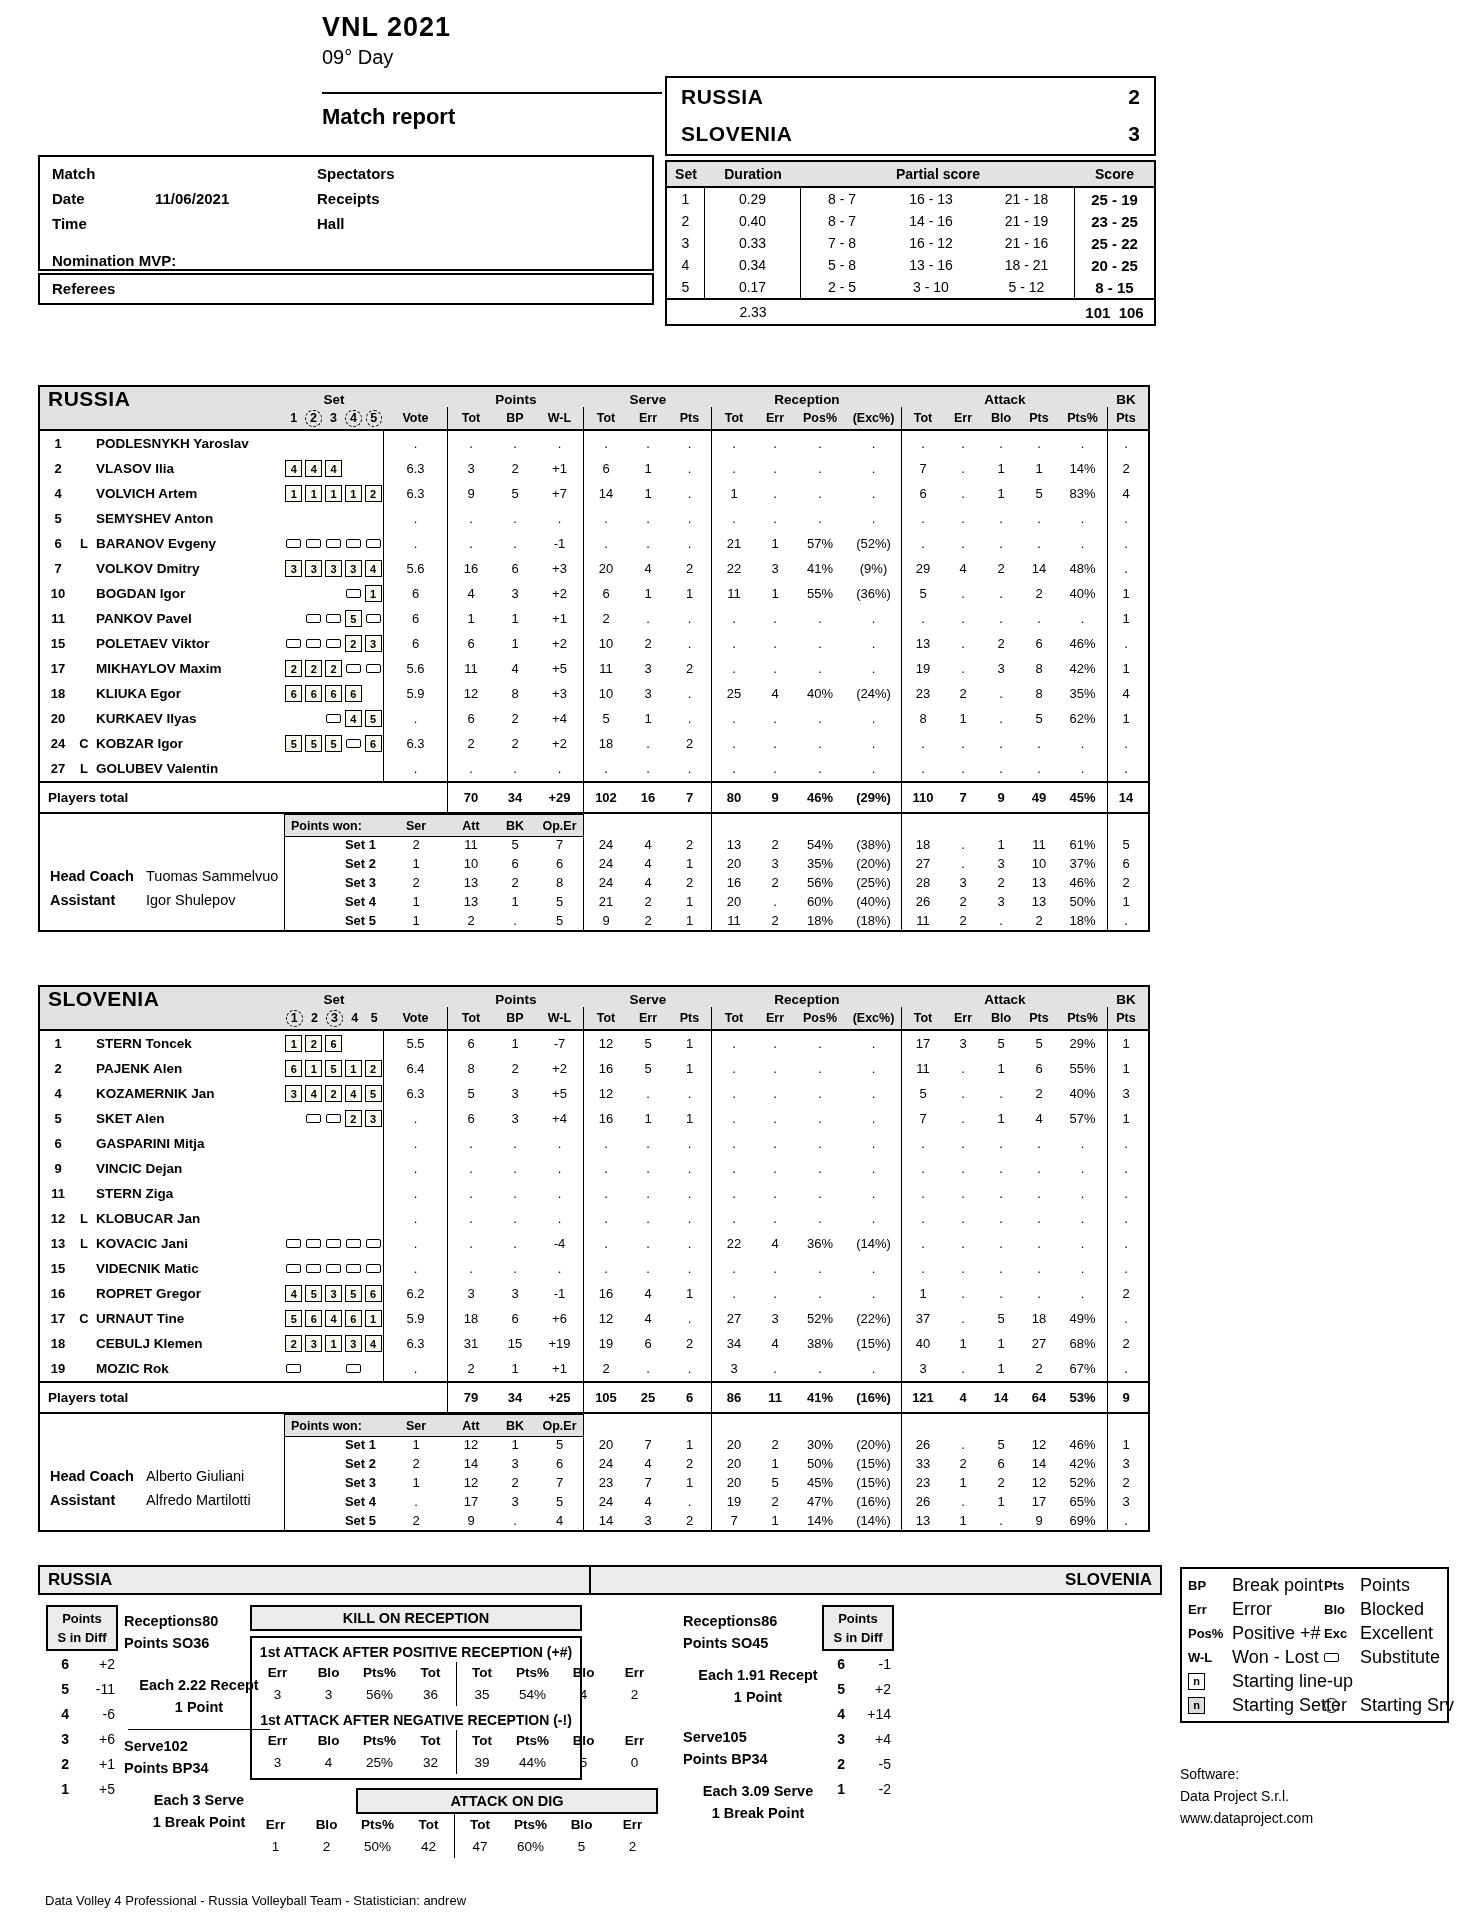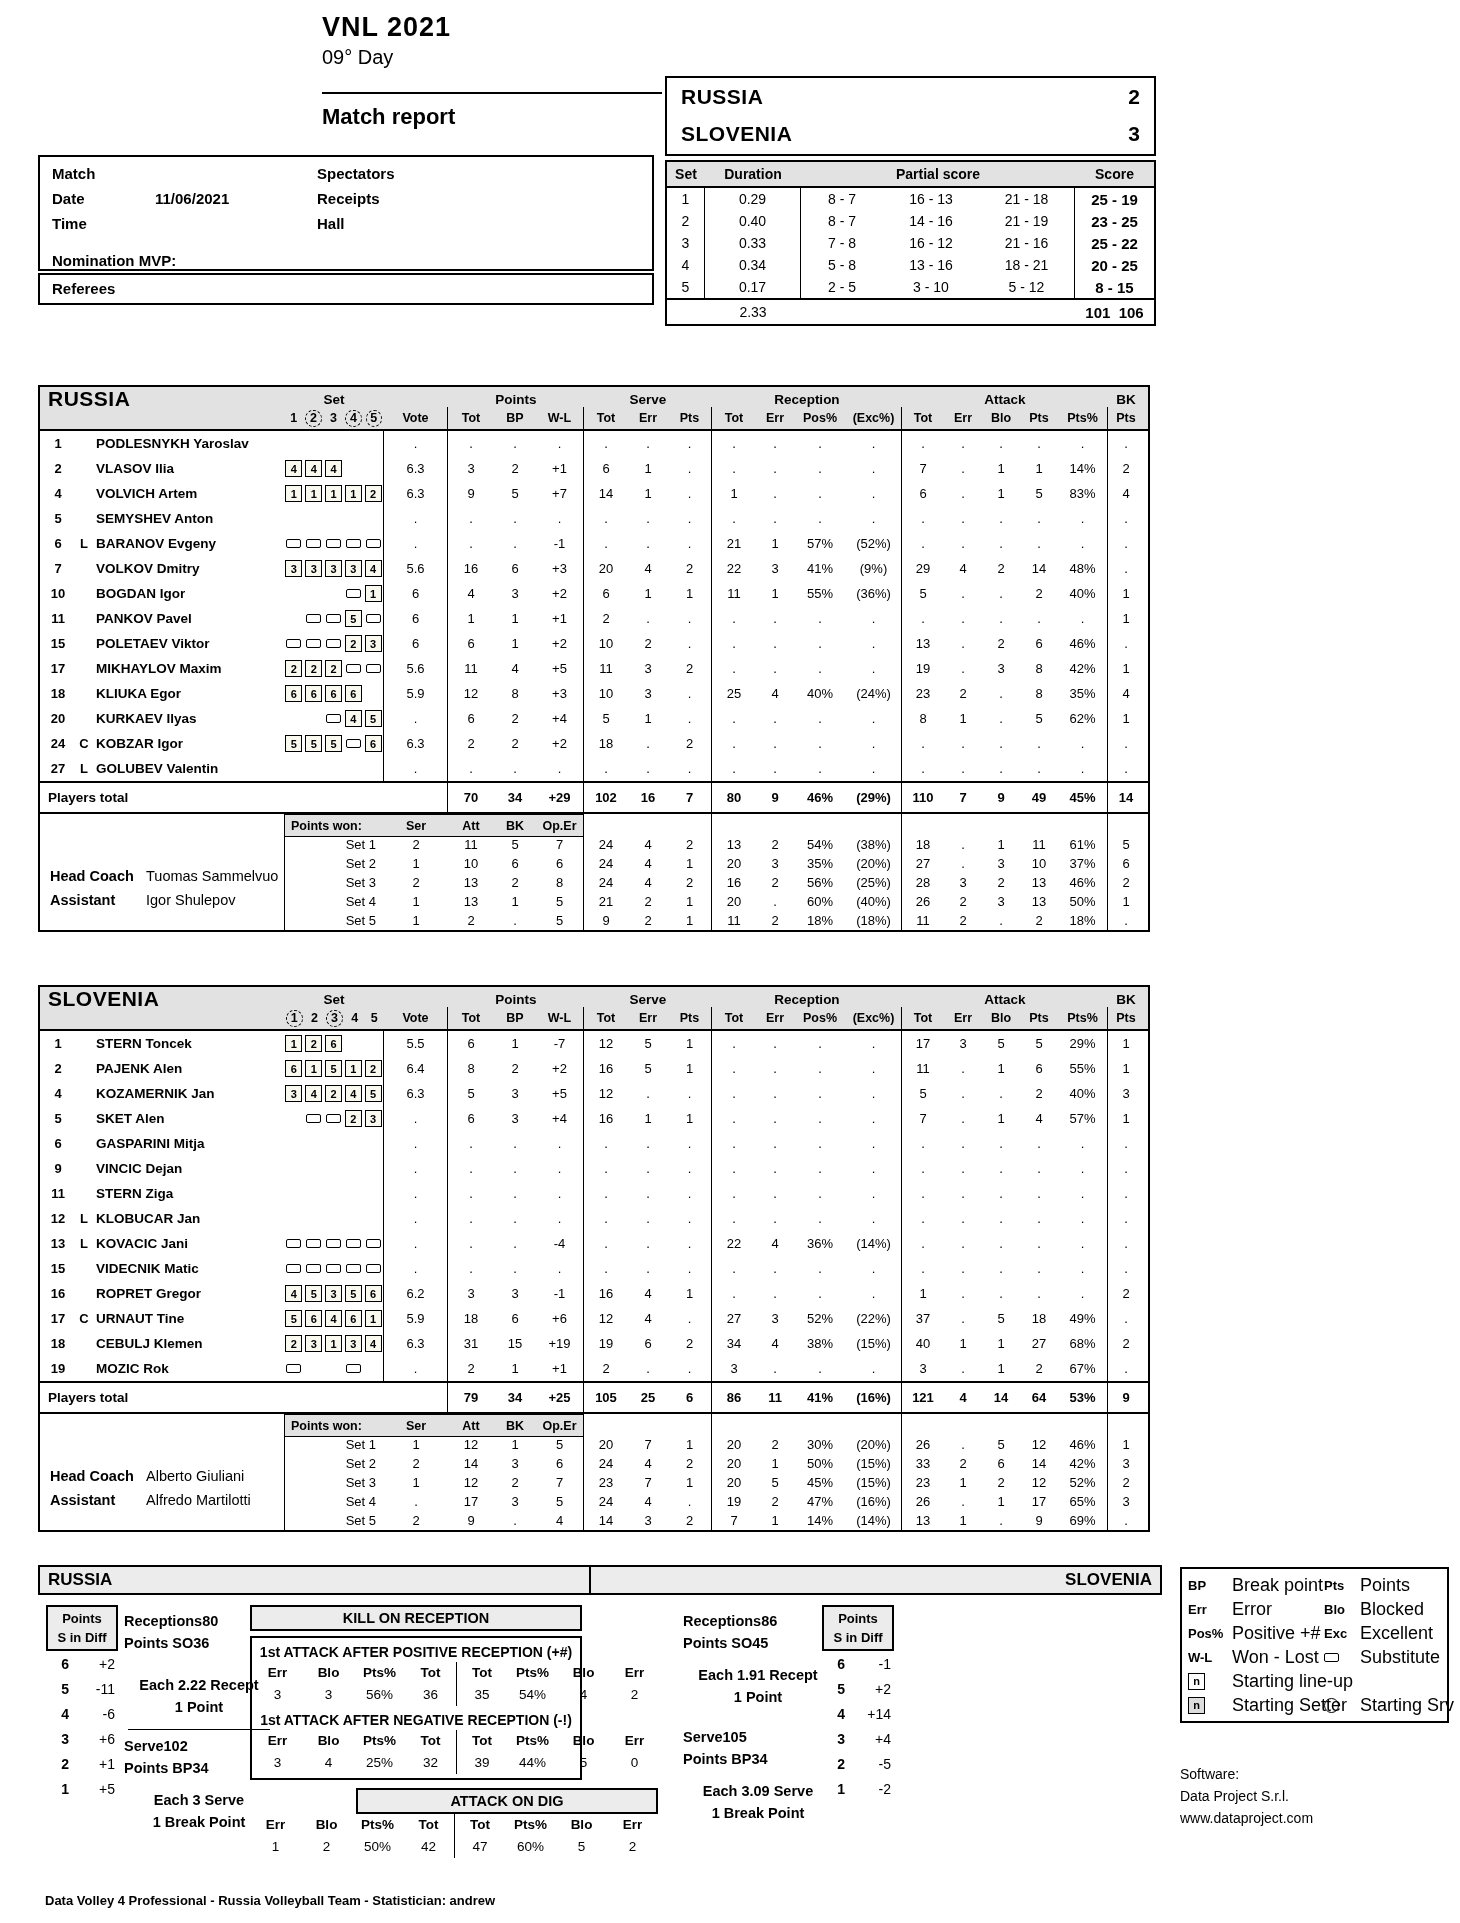--- a/index.html
+++ b/index.html
@@ -57,21 +57,21 @@
   .totlbl{justify-content:flex-start !important;padding-left:8px;font-weight:bold;font-size:13.5px !important;}
   .setscell{justify-content:flex-start !important;}
   .sslot{width:20px;display:flex;justify-content:center;align-items:center;}
   .sbox{width:15px;height:15px;border:1.5px solid #000;display:flex;align-items:center;justify-content:center;
         font-weight:bold;font-size:11px;background:#faf9ef;}
   .sdash{width:13px;height:7px;border:1.5px solid #000;border-radius:2px;background:#fff;}
   .shn{font-weight:bold;font-size:12.5px;width:16px;text-align:center;}
   .circ{border:1px dashed #000;border-radius:50%;width:15px;height:15px;line-height:14px;}
   .pwh{background:#e2e2e2;border-top:1.5px solid #000;border-bottom:1.5px solid #000;font-weight:bold;font-size:12.5px !important;}
   .pwlbl{justify-content:flex-start !important;padding-left:6px;}
-  .setlbl{justify-content:flex-end !important;padding-right:8px;font-weight:normal;}
+  .setlbl{justify-content:flex-end !important;padding-right:8px;font-weight:bold;}
   .subhdr-row,.srowt{font-size:13px;}
   .coach{position:absolute;left:10px;bottom:18px;font-size:14.5px;line-height:24px;white-space:nowrap;}
   .coach b{display:inline-block;min-width:96px;}
 
   
   #summary{left:38px;top:1565px;width:1410px;height:330px;}
   .band{position:absolute;top:0;height:26px;background:#ececec;border:2px solid #000;display:flex;align-items:center;font-size:17px;font-weight:bold;}
   #band-ru{left:0;width:547px;padding-left:8px;}
   #band-sl{left:551px;width:561px;justify-content:flex-end;padding-right:8px;}
   .sdbox{position:absolute;width:72px;}
@@ -91,21 +91,21 @@
   .krow div{text-align:center;font-size:13.5px;height:22px;line-height:22px;}
   .krow .h{font-weight:bold;}
   .krow .mid{border-left:1.5px solid #000;}
   #dig-bar{margin:8px 4px 0 106px;width:298px;}
   .legendbox{position:absolute;left:1142px;top:2px;width:265px;border:2px solid #000;padding:4px 0;}
   .lrow{display:grid;grid-template-columns:44px 92px 36px 85px;align-items:center;height:24px;padding:0 6px;}
   .lrow .k{font-weight:bold;font-size:13px;}
   .lrow .v{font-size:18px;white-space:nowrap;}
   .lgly{display:flex;align-items:center;}
   #software{position:absolute;left:1142px;top:198px;font-size:14px;line-height:22px;}
-  #footer{left:45px;top:1893px;font-size:13px;font-weight:bold;}
+  #footer{left:45px;top:1893px;font-size:13px;font-weight:normal;}
 </style>
 </head>
 <body>
 
 <div class="abs" id="vnl-title">VNL  2021</div>
 <div class="abs" id="day-subtitle">09° Day</div>
 <div class="abs" id="title-rule"></div>
 <div class="abs" id="report-title">Match report</div>
 
 <div class="abs b2" id="match-box">

